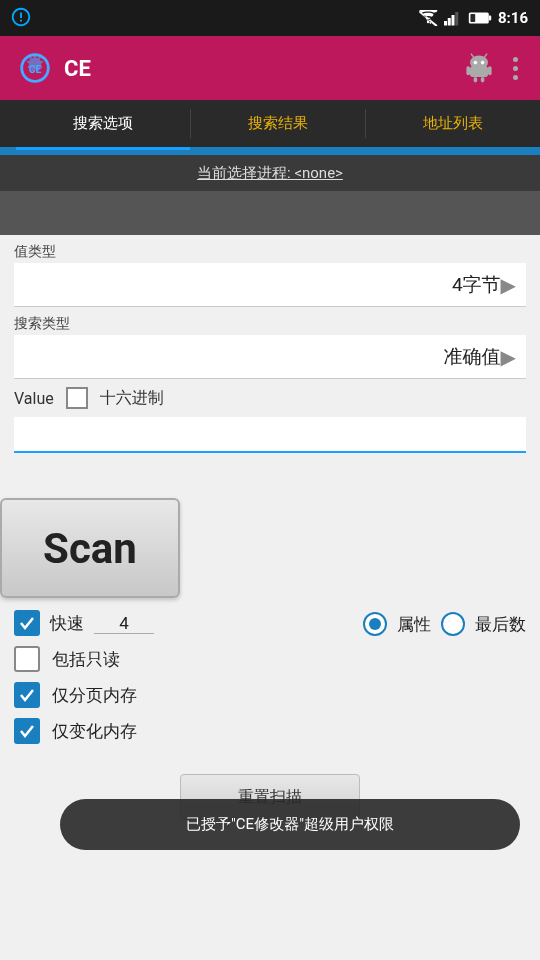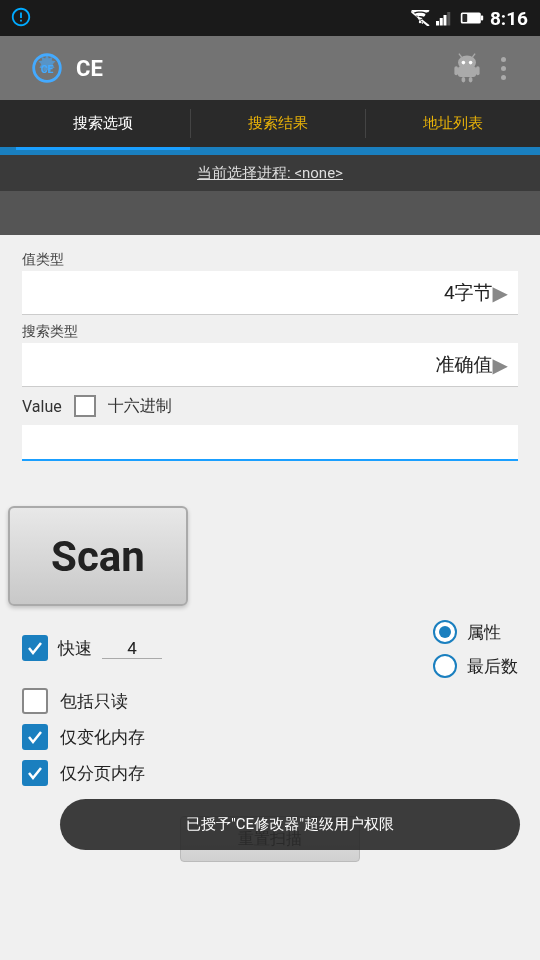--- a/index.html
+++ b/index.html
@@ -23,32 +23,32 @@
       padding: 0 12px;
       gap: 8px;
     }
     .status-icons {
       display: flex;
       align-items: center;
       gap: 6px;
     }
     .status-time {
       color: white;
-      font-size: 19px;
+      font-size: 15px;
       font-weight: bold;
     }
 
     
     .title-bar {
       width: 100%;
       height: 64px;
-      background: #737373;
-      display: flex;
-      align-items: center;
-      padding: 0 28px;
+      background: #be185d;
+      display: flex;
+      align-items: center;
+      padding: 0 16px;
       gap: 10px;
     }
     .app-title {
       color: white;
       font-size: 22px;
       font-weight: bold;
       flex: 1;
     }
 
     
@@ -106,21 +106,21 @@
     .search-bar {
       width: 100%;
       height: 44px;
       background: #555;
     }
 
     
     .main-content {
       width: 100%;
       background: #f0f0f0;
-      padding: 8px;
+      padding: 0;
     }
 
     
     .section {
       padding: 8px 14px 0 14px;
     }
     .section-label {
       font-size: 14px;
       color: #444;
       margin-bottom: 2px;
@@ -238,21 +238,21 @@
     }
     .speed-value {
       font-size: 17px;
       color: #222;
       border-bottom: 1px solid #aaa;
       min-width: 60px;
       text-align: center;
     }
     .radio-section {
       display: flex;
-      flex-direction: column;
+      flex-direction: row;
       gap: 10px;
       padding-top: 2px;
     }
     .radio-row {
       display: flex;
       align-items: center;
       gap: 10px;
     }
     .radio-circle {
       width: 24px;
@@ -485,29 +485,29 @@
     <div class="checkbox-row">
       <div class="cb-box"></div>
       <span class="cb-label">包括只读</span>
     </div>
     <div class="checkbox-row">
       <div class="cb-box checked">
         <svg width="16" height="16" viewBox="0 0 16 16">
           <polyline points="2,8 6,13 14,3" stroke="white" stroke-width="2.5" fill="none"></polyline>
         </svg>
       </div>
-      <span class="cb-label">仅变化内存</span>
+      <span class="cb-label">仅分页内存</span>
     </div>
     <div class="checkbox-row">
       <div class="cb-box checked">
         <svg width="16" height="16" viewBox="0 0 16 16">
           <polyline points="2,8 6,13 14,3" stroke="white" stroke-width="2.5" fill="none"></polyline>
         </svg>
       </div>
-      <span class="cb-label">仅分页内存</span>
+      <span class="cb-label">仅变化内存</span>
     </div>
   </div>
 
   <div class="reset-section">
     <div class="reset-button">
       <span>重置扫描</span>
     </div>
   </div>
 
 </div>

